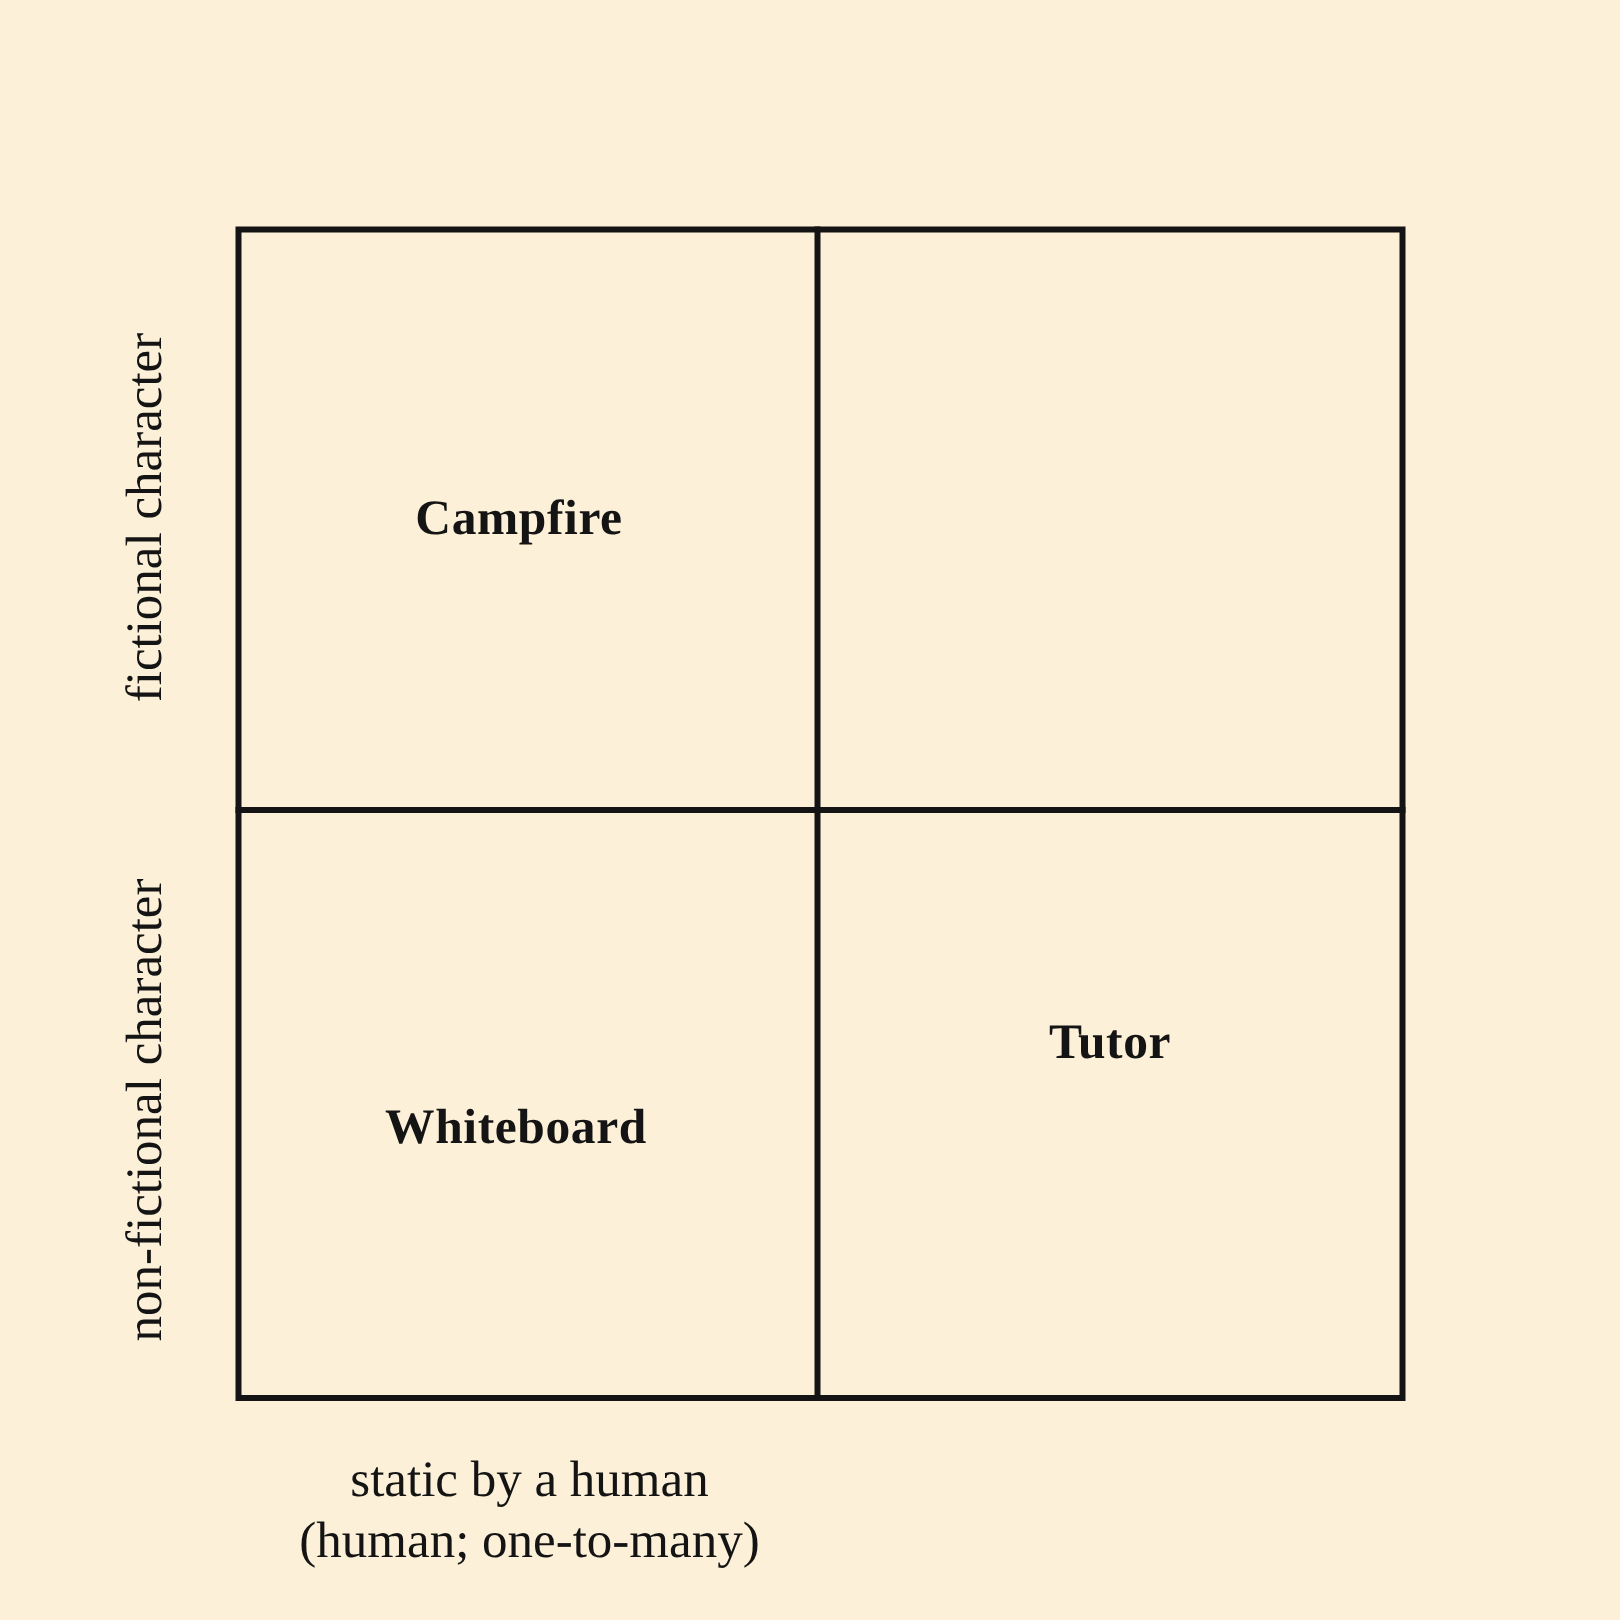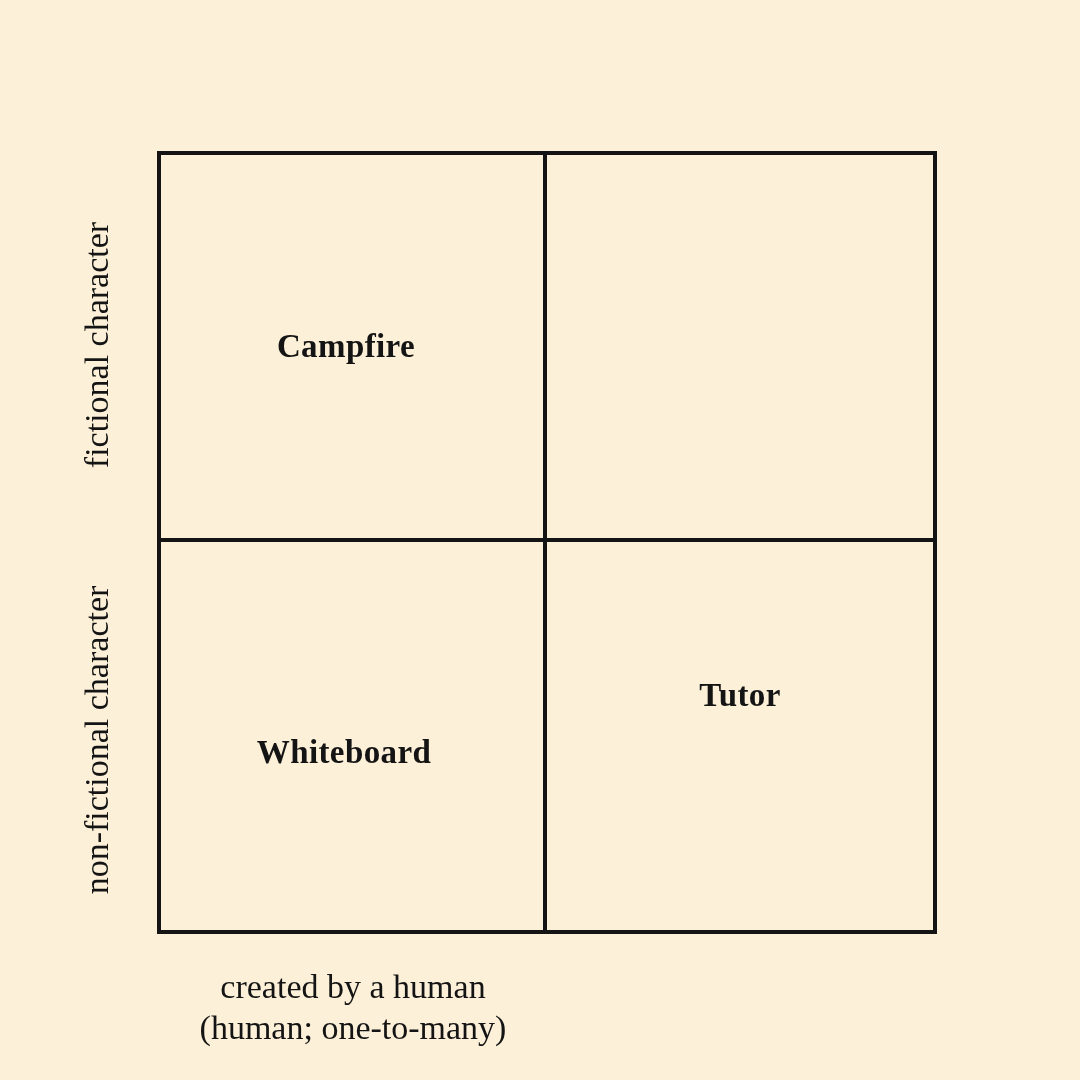--- a/index.html
+++ b/index.html
@@ -87,18 +87,18 @@
 
   <div class="quadrant q-br">
     <span class="q-label">Tutor</span>
   </div>
 
   <div class="y-label y-label-top">fictional character</div>
 
   <div class="y-label y-label-bottom">non-fictional character</div>
 
   <div class="x-label x-label-left">
-    <div>created by a human</div>
+    <div>static by a human</div>
     <div>(human; one-to-many)</div>
   </div>
 
 
 </div>
 
 </body></html>

